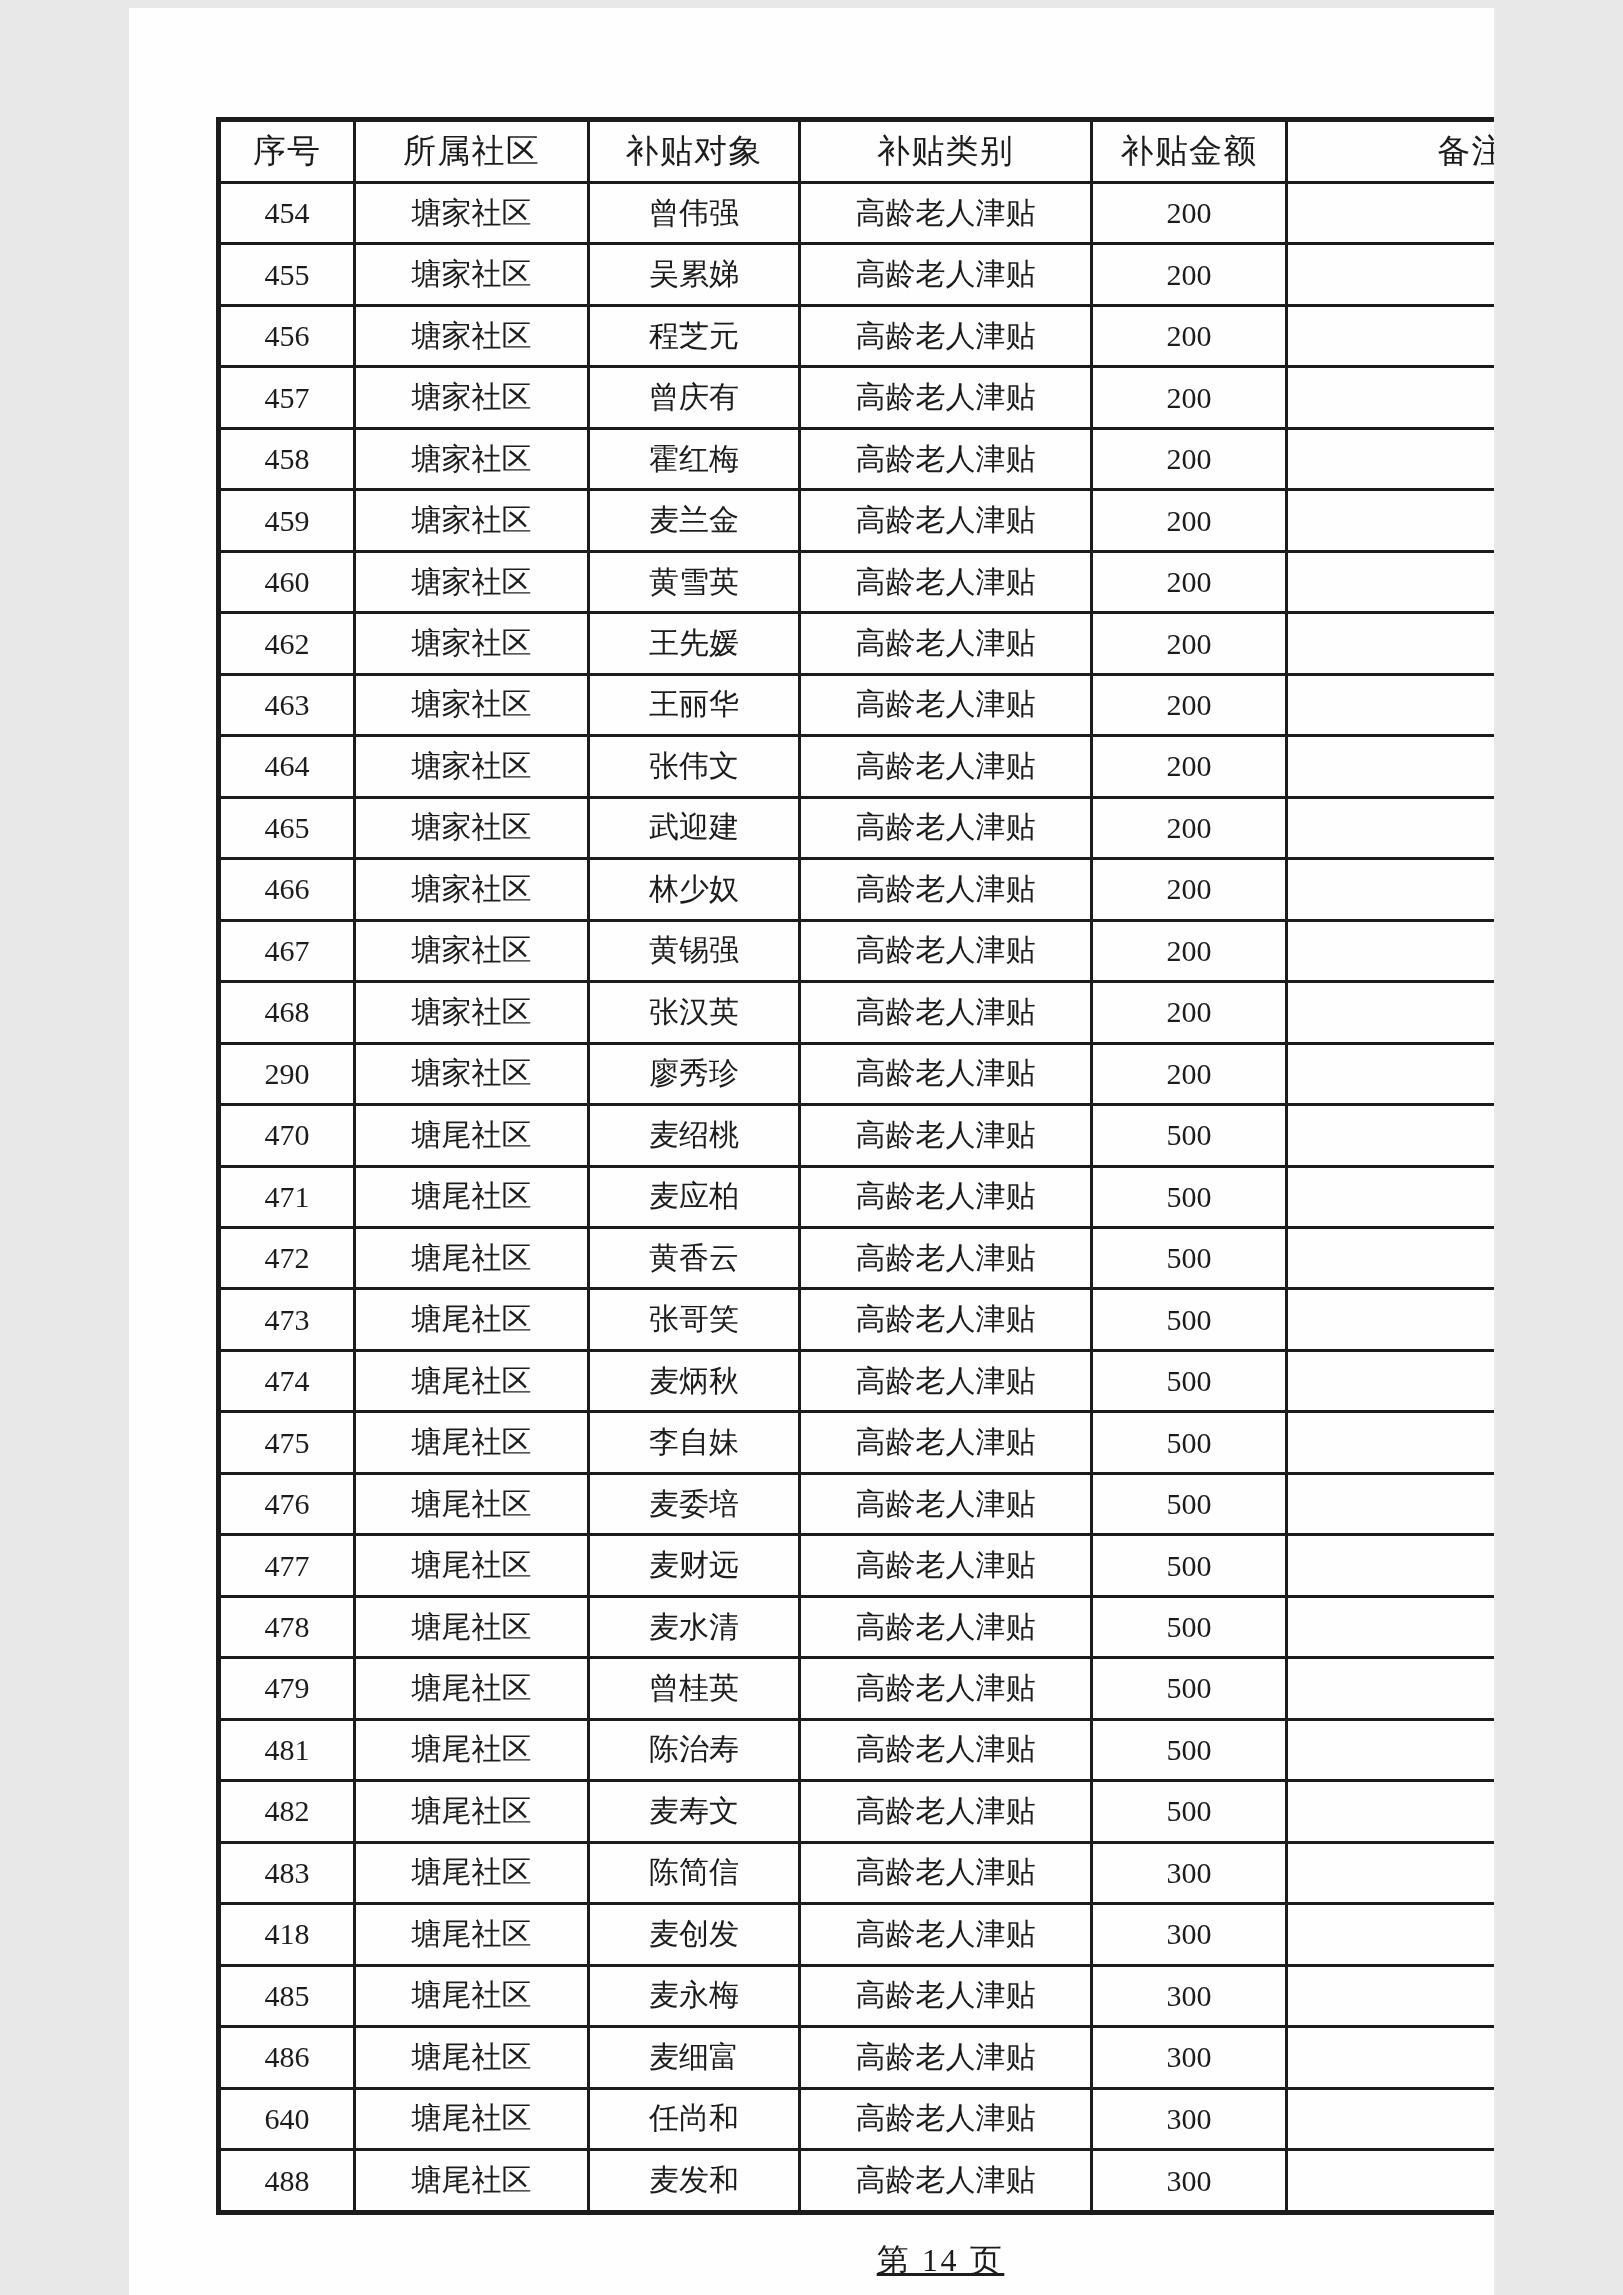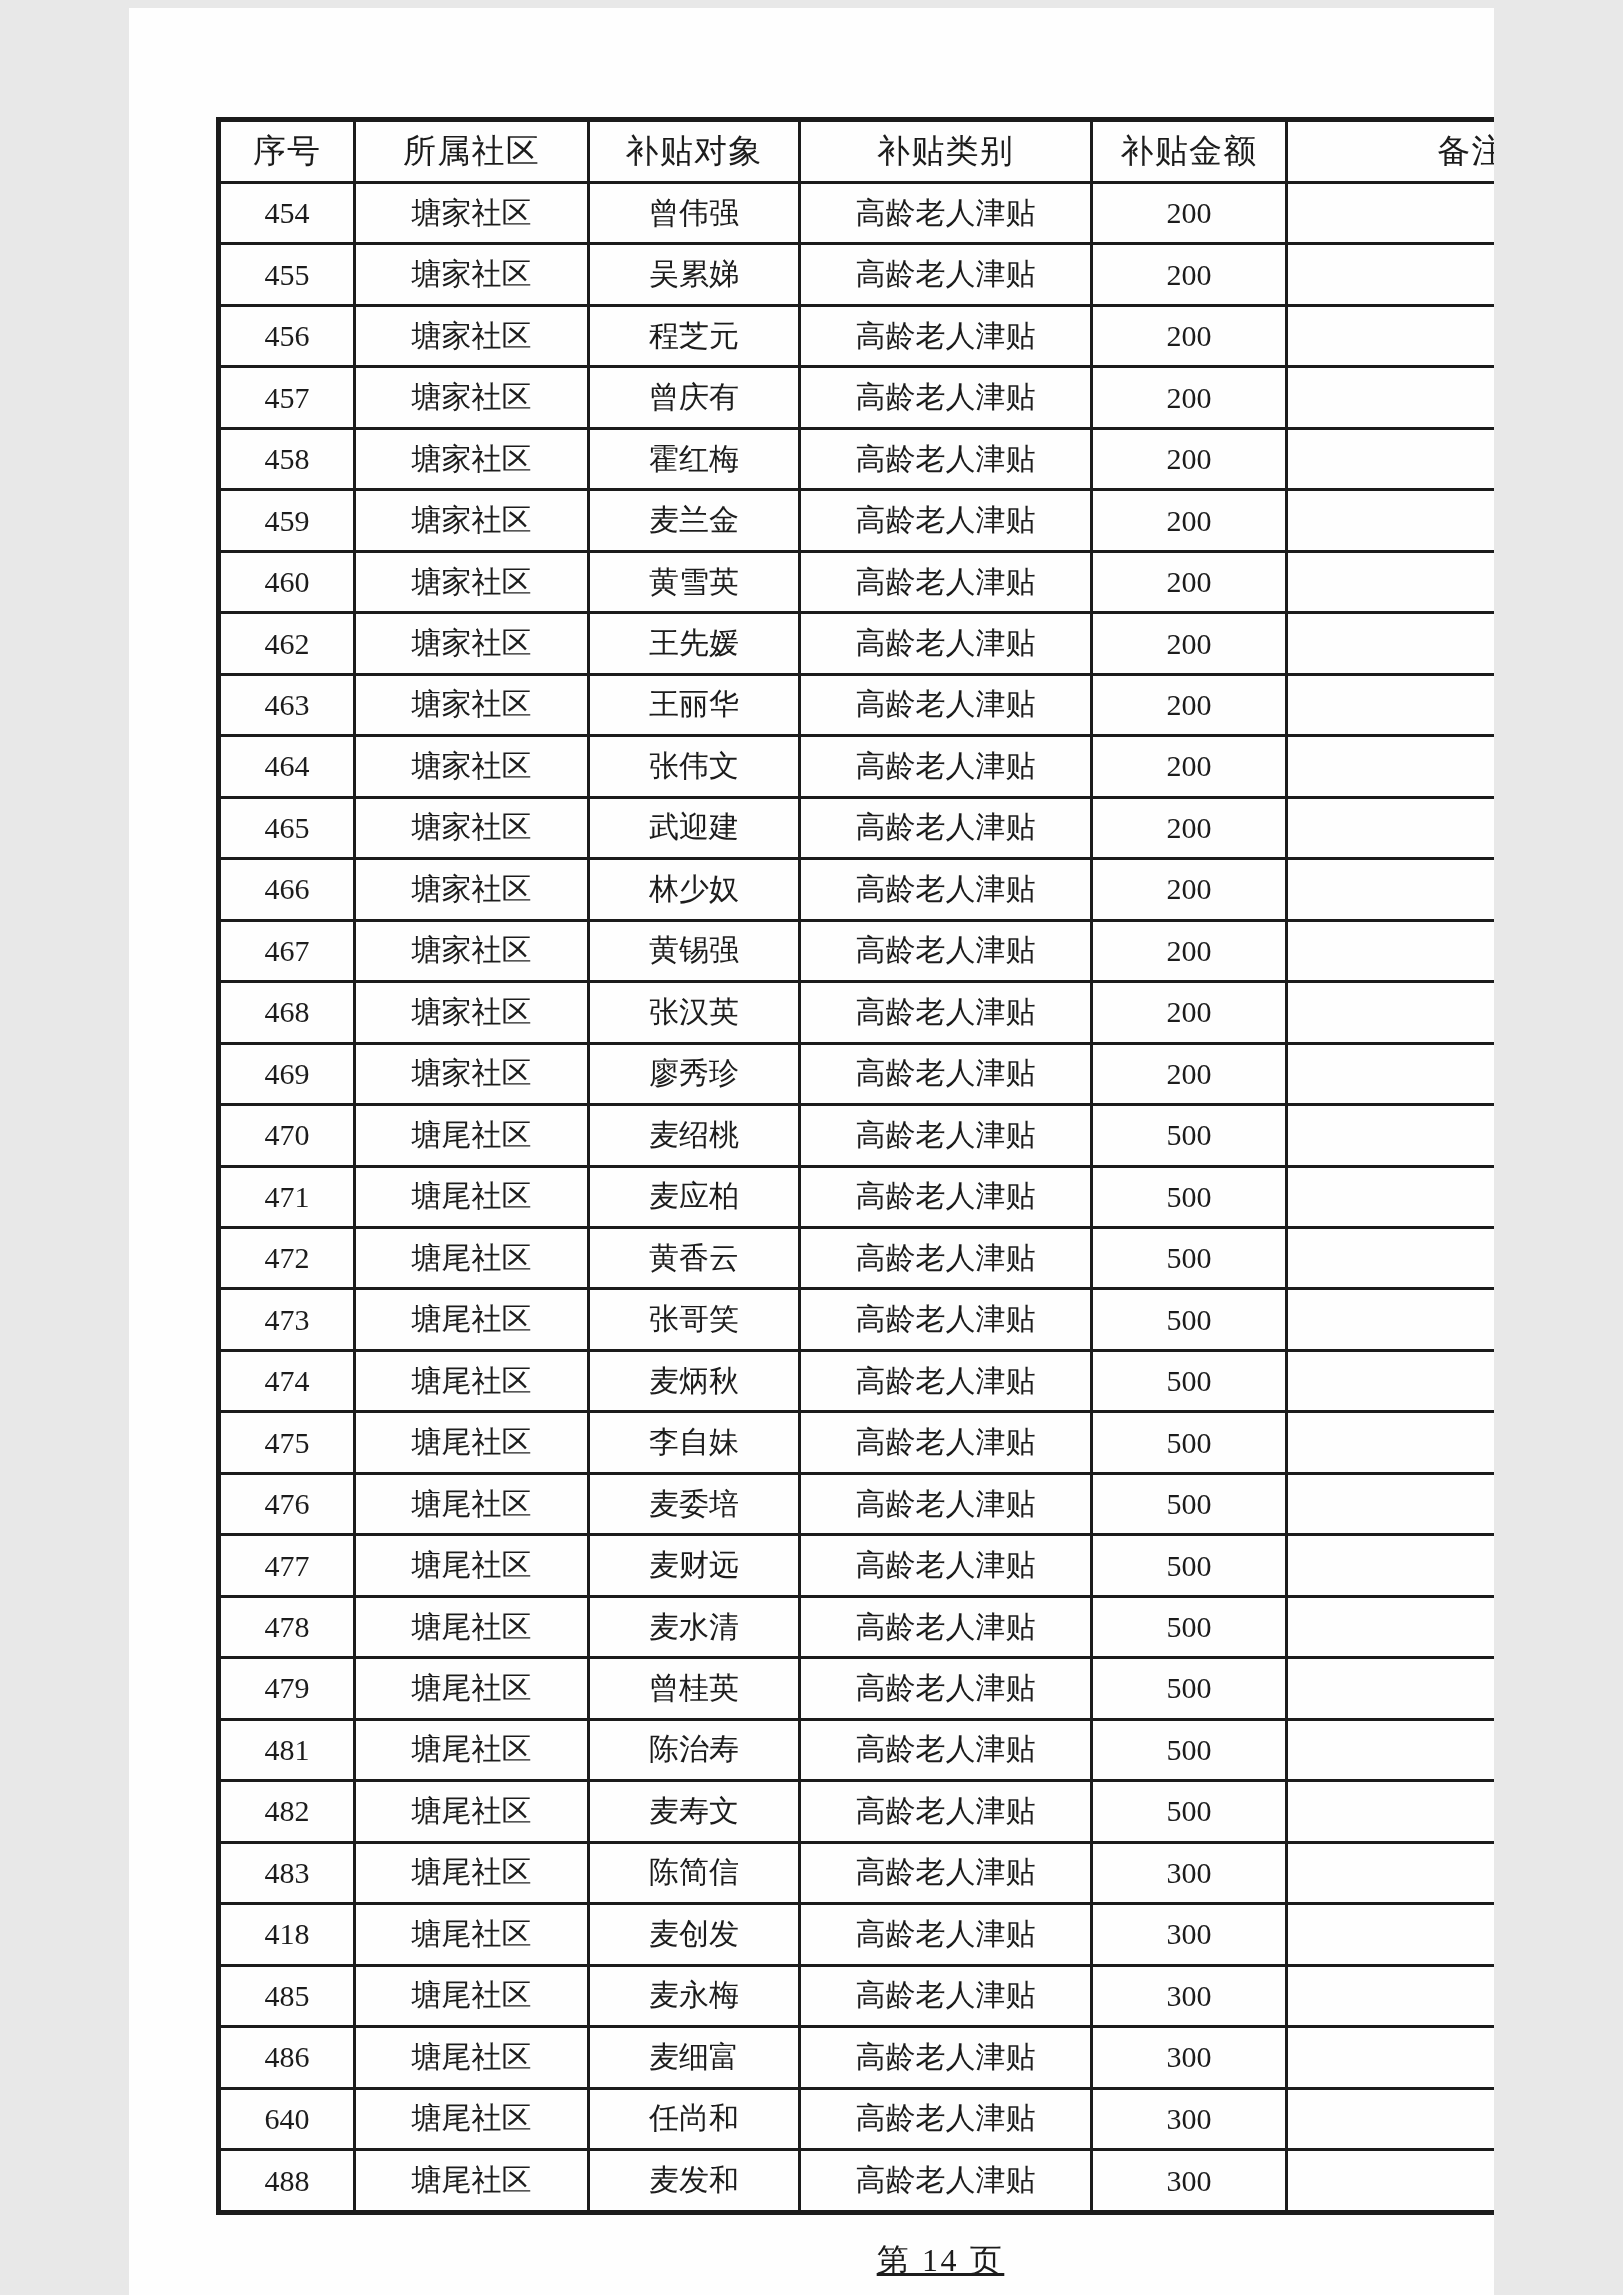--- a/index.html
+++ b/index.html
@@ -193,21 +193,21 @@
         </tr>
         <tr>
           <td class="num">468</td>
           <td>塘家社区</td>
           <td>张汉英</td>
           <td>高龄老人津贴</td>
           <td class="num">200</td>
           <td></td>
         </tr>
         <tr>
-          <td class="num">469</td>
+          <td class="num">290</td>
           <td>塘家社区</td>
           <td>廖秀珍</td>
           <td>高龄老人津贴</td>
           <td class="num">200</td>
           <td></td>
         </tr>
         <tr>
           <td class="num">470</td>
           <td>塘尾社区</td>
           <td>麦绍桃</td>

